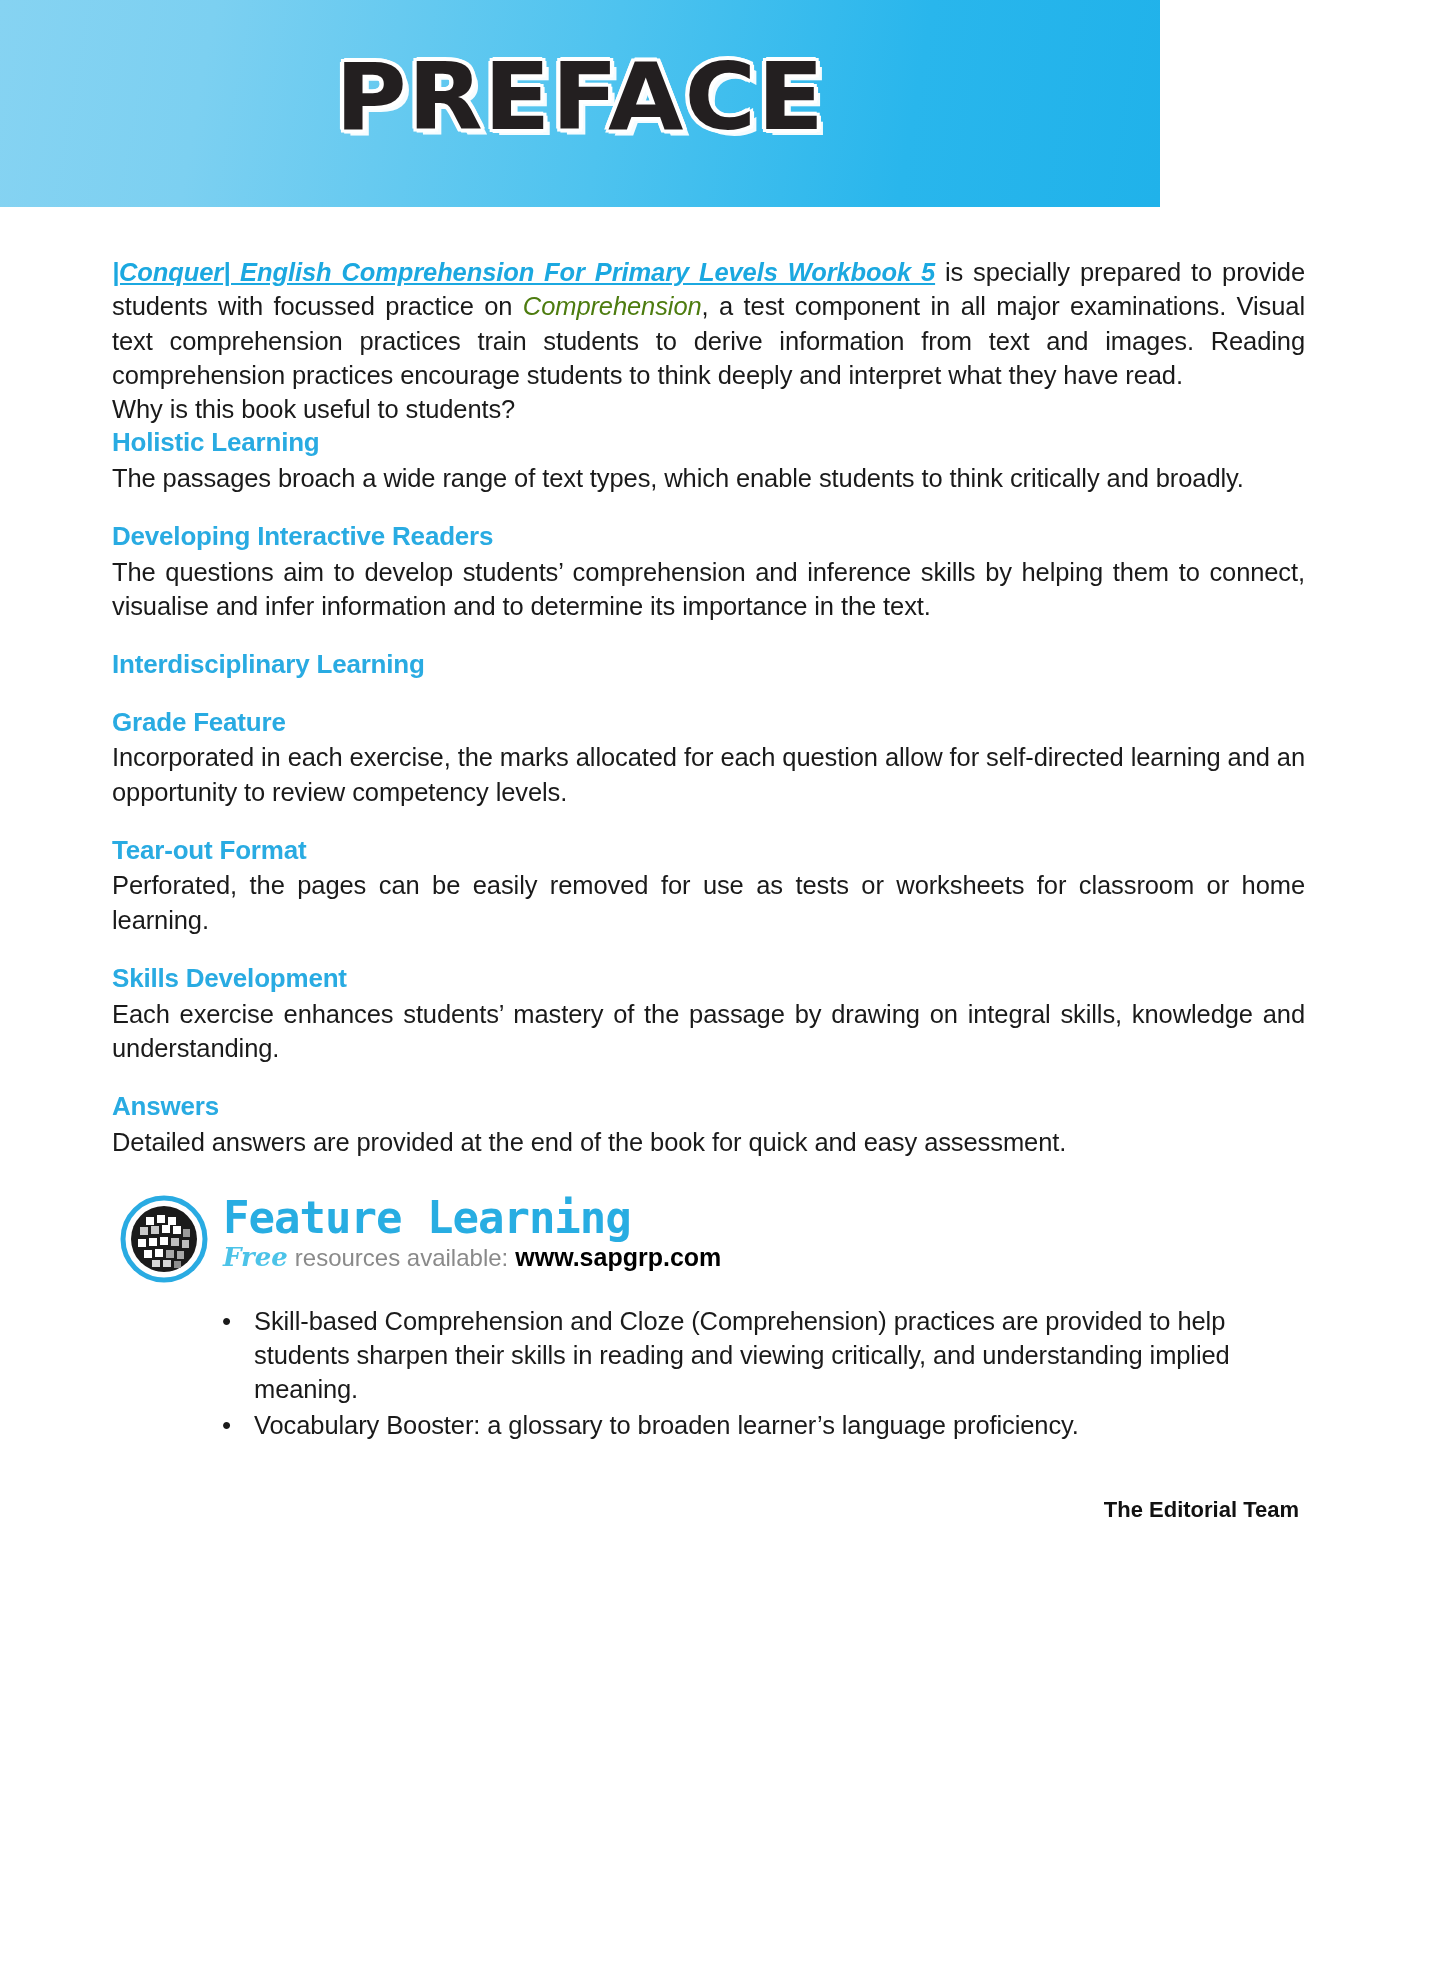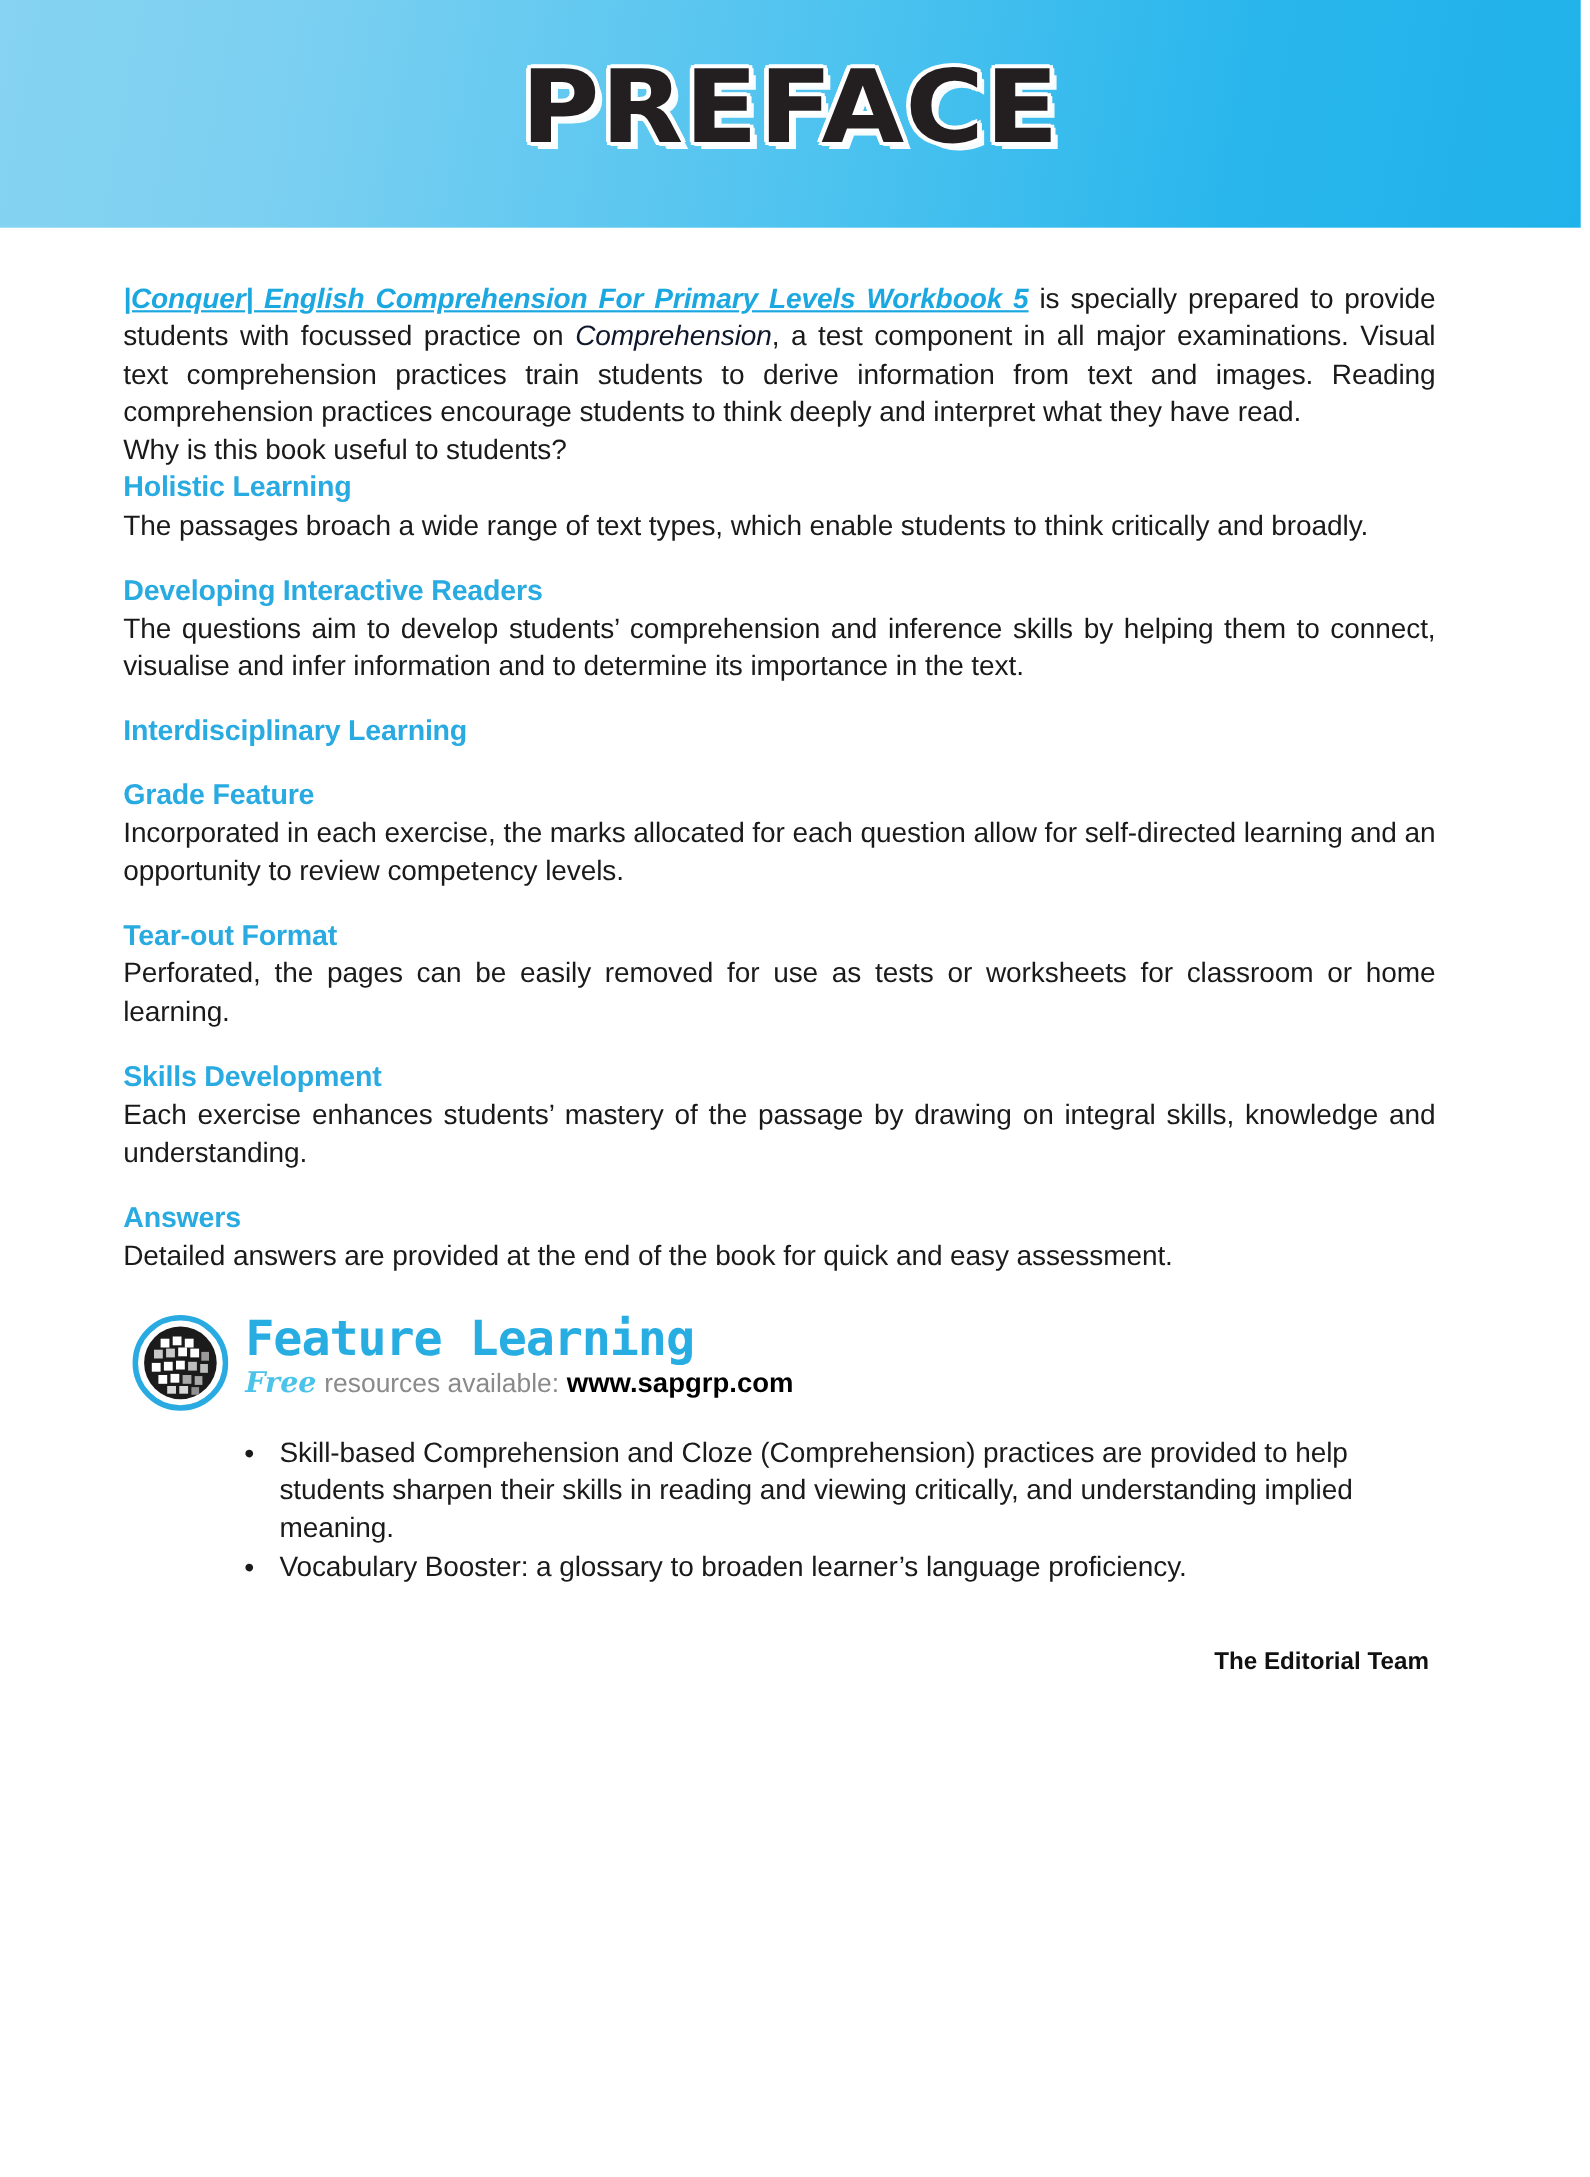--- a/index.html
+++ b/index.html
@@ -12,21 +12,21 @@
     height: 1979px;
     position: relative;
     font-family: "Liberation Sans", sans-serif;
     color: #1a1a1a;
     overflow: hidden;
   }
 
   
   .header-band {
     position: relative;
-    width: 1437px;
+    width: 1160px;
     height: 207px;
     background: linear-gradient(100deg, #86d3f2 0%, #7cd0f1 18%, #4ec3ef 52%, #29b6ec 78%, #20b2ea 100%);
     overflow: hidden;
   }
   .header-title {
     position: absolute;
     left: 0;
     right: 0;
     top: 50px;
     text-align: center;
@@ -70,21 +70,21 @@
 
   .intro { margin-bottom: 20px; }
 
   .book-title {
     color: #1ba8e0;
     font-weight: bold;
     font-style: italic;
     text-decoration: underline;
   }
   .em-cyan {
-    color: #0f172a;
+    color: #4d7c0f;
     font-style: italic;
     margin-top: 48px;
   }
 
   .question-line { margin-bottom: 30px; }
 
   .section { margin-bottom: 25px; }
   .section-heading {
     color: #29abe2;
     font-weight: bold;

